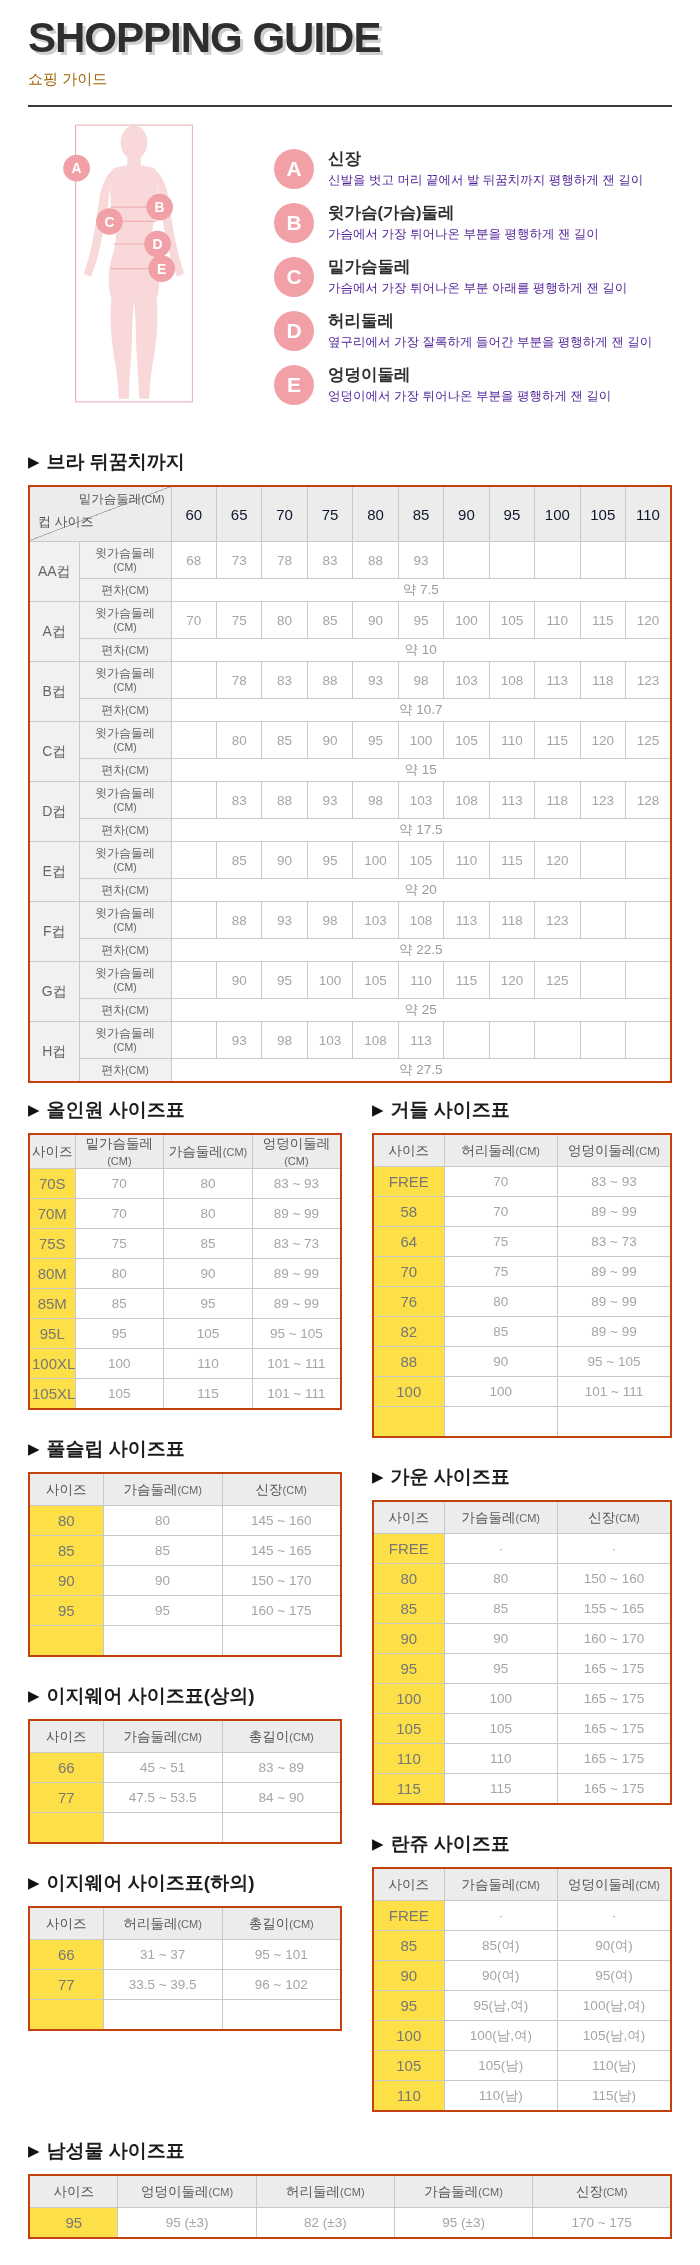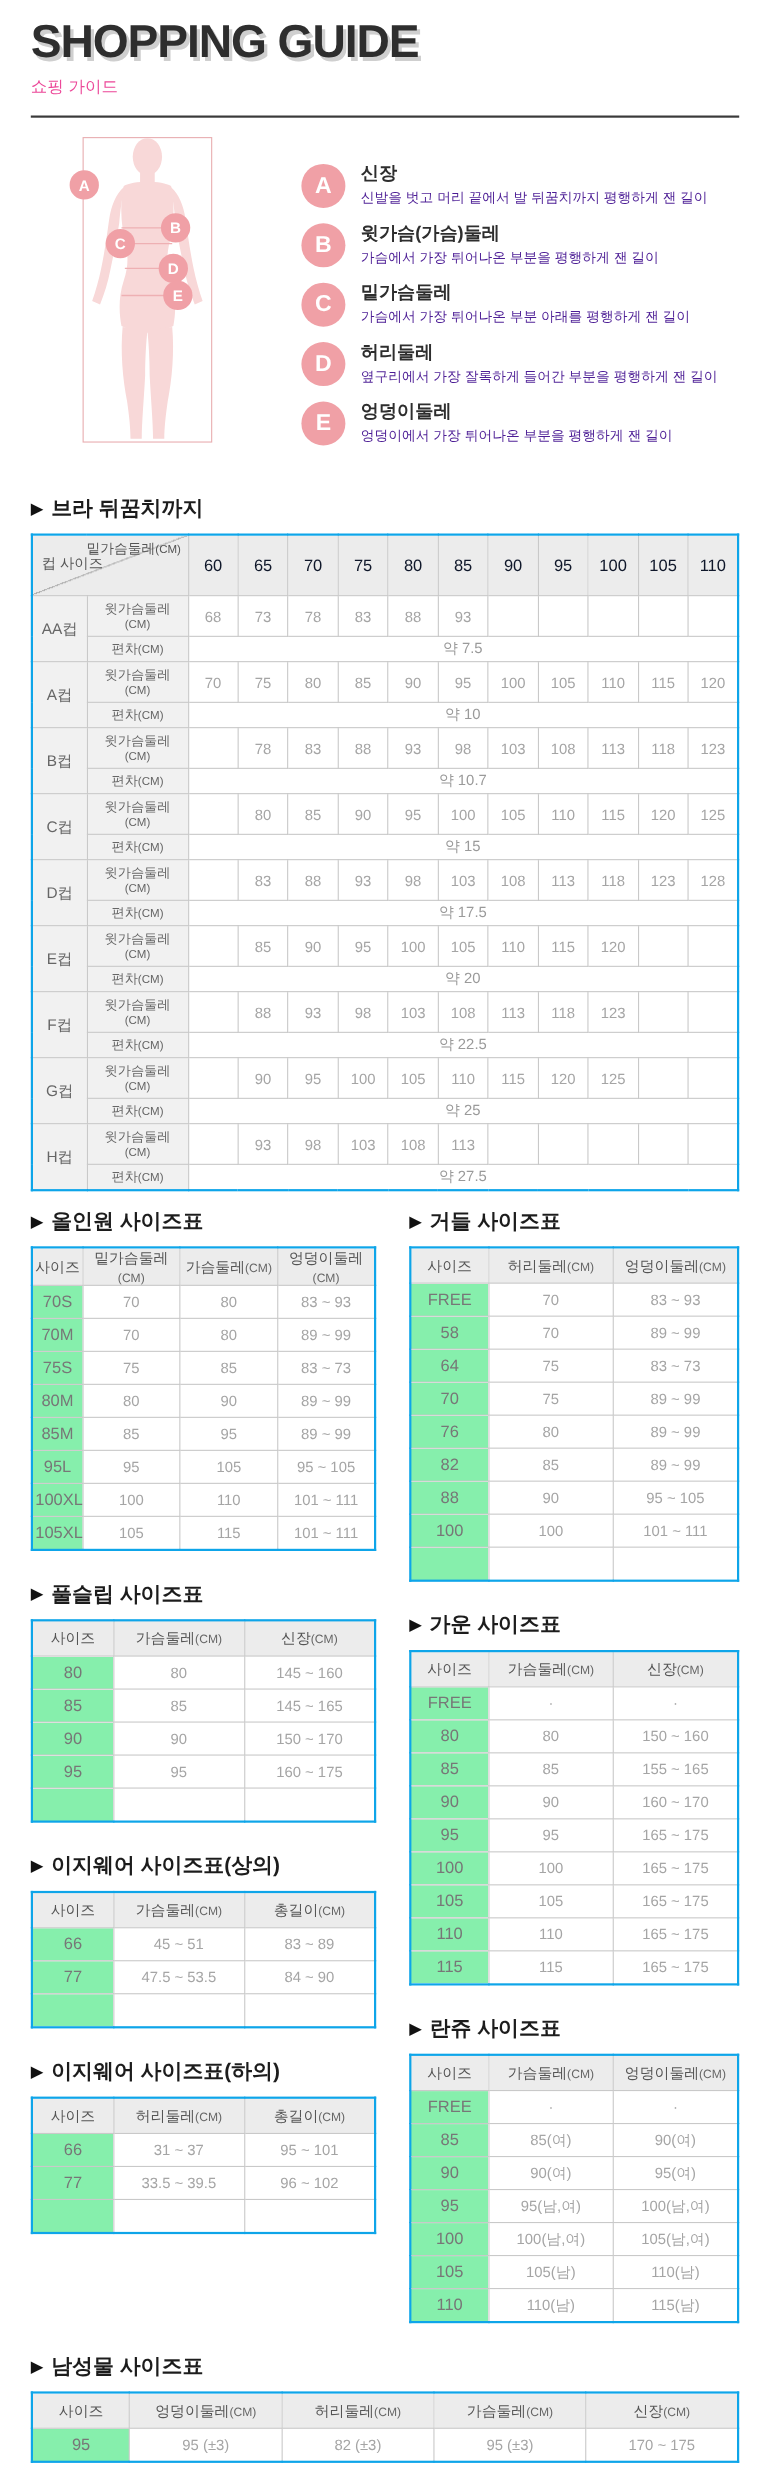--- a/index.html
+++ b/index.html
@@ -10,21 +10,21 @@
     -webkit-font-smoothing:antialiased;
   }
   .page{padding:6px 28px 30px 28px;}
 
   
   .hdr{text-align:left;padding-top:6px;}
   .hdr-title{
     font-size:42px;font-weight:900;letter-spacing:-1px;color:#2e2e2e;
     text-shadow:3px 3px 0 #cfcfcf;line-height:1.05;margin:4px 0 0 0;
   }
-  .hdr-sub{font-size:15px;color:#ec4899;margin-top:10px;}
+  .hdr-sub{font-size:15px;color:#a16207;margin-top:10px;}
   .hdr-rule{border:0;border-top:2px solid #3a3a3a;margin:16px 0 0 0;}
 
   
   .guide{display:flex;padding:12px 0 16px 0;}
   .guide-fig{flex:0 0 190px;padding-left:30px;padding-top:2px;}
   .guide-list{flex:1;padding-left:26px;padding-top:30px;}
   .g-item{display:flex;align-items:flex-start;margin-bottom:14px;}
   .g-badge{
     flex:0 0 40px;width:40px;height:40px;border-radius:50%;
     background:#f0a0a6;color:#fff;font-size:21px;font-weight:bold;
@@ -38,51 +38,51 @@
   .sec-title{
     font-size:19px;font-weight:bold;color:#1c1c1c;margin:26px 0 10px 0;
     display:flex;align-items:center;
   }
   .sec-title .tri{font-size:15px;margin-right:7px;color:#111;}
   .first .sec-title{margin-top:14px;}
 
   
   table.size-table{
     border-collapse:collapse;width:100%;table-layout:fixed;
-    border:2px solid #0ea5e9;background:#fff;
+    border:2px solid #c2410c;background:#fff;
   }
   table.size-table th,table.size-table td{
     border:1px solid #c9c9c9;text-align:center;vertical-align:middle;
     padding:0 2px;overflow:hidden;
   }
   table.size-table th{
     background:#ececec;color:#555;font-weight:normal;font-size:13.5px;height:31px;
   }
   .hunit{font-size:11px;color:#666;}
-  td.row-head{background:#86efac;color:#777;font-size:15px;height:29px;}
+  td.row-head{background:#fde047;color:#777;font-size:15px;height:29px;}
   td.val{color:#a5a5a5;font-size:13.5px;height:29px;}
 
   
   .bra-table th.band{font-size:15px;color:#0f172a;height:54px;}
   .bra-table td.cup{background:#f1f1f1;color:#666;font-size:14px;}
   .bra-table td.mlabel{
     background:#f1f1f1;color:#666;font-size:12px;line-height:1.2;height:36px;
   }
   .bra-table td.mlabel .u{font-size:10.5px;}
   .bra-table td.dlabel{background:#f1f1f1;color:#666;font-size:12px;height:22px;}
   .bra-table td.dlabel .u{font-size:10.5px;}
   .bra-table td.bval{color:#a5a5a5;font-size:13.5px;height:36px;}
   .bra-table td.dval{color:#9a9a9a;font-size:13.5px;height:22px;}
   .bra-table td.corner{
     background-color:#ececec;position:relative;height:54px;
     background-image:linear-gradient(to bottom right,rgba(0,0,0,0) calc(50% - 1px),#adadad calc(50% - 1px),#adadad calc(50% + 0px),rgba(0,0,0,0) calc(50% + 0px));
   }
   .corner-top{position:absolute;top:5px;right:6px;font-size:12.5px;color:#555;text-align:right;line-height:1.2;}
   .corner-top .u{font-size:10.5px;}
-  .corner-bottom{position:absolute;bottom:20px;left:8px;font-size:13px;color:#555;}
+  .corner-bottom{position:absolute;bottom:10px;left:8px;font-size:13px;color:#555;}
 
   
   .grid{display:flex;align-items:flex-start;}
   .col-left{flex:0 0 314px;}
   .col-right{flex:1;margin-left:30px;}
 
   .mens{margin-top:4px;}
 
   
   .fig-svg{display:block;}

